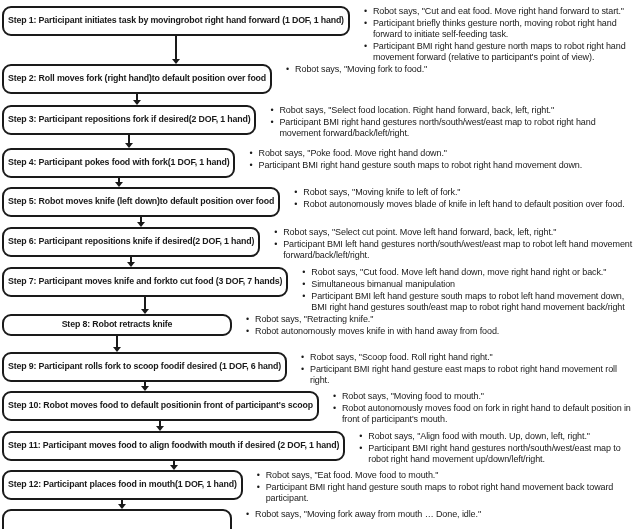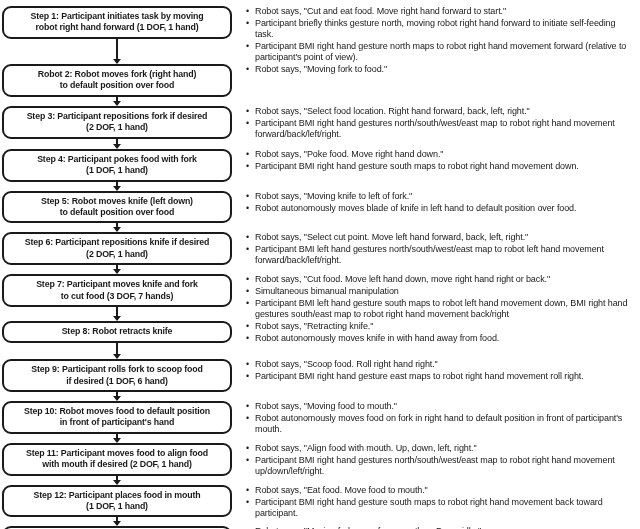--- a/index.html
+++ b/index.html
@@ -26,21 +26,21 @@
     flex-direction: column;
     align-items: stretch;
   }
   .step-box {
     border: 2px solid #1a1a1a;
     border-radius: 9px;
     background: #ffffff;
     padding: 3px 4px;
     min-height: 30px;
     display: flex;
-    flex-direction: column;
+    flex-direction: row;
     justify-content: center;
     align-items: center;
   }
   .step-box.single { min-height: 22px; }
   .box-line {
     font-size: 8.8px;
     font-weight: bold;
     letter-spacing: -0.15px;
     line-height: 1.3;
     white-space: nowrap;
@@ -112,21 +112,21 @@
         <li>Robot says, "Cut and eat food. Move right hand forward to start."</li>
         <li>Participant briefly thinks gesture north, moving robot right hand forward to initiate self-feeding task.</li>
         <li>Participant BMI right hand gesture north maps to robot right hand movement forward (relative to participant's point of view).</li>
       </ul>
     </div>
   </div>
 
   <div class="row" style="min-height:41px">
     <div class="left-col">
       <div class="step-box">
-        <div class="box-line">Robot 2: Robot moves fork (right hand)</div>
+        <div class="box-line">Step 2: Roll moves fork (right hand)</div>
         <div class="box-line">to default position over food</div>
       </div>
       <div class="arrow">
           <div class="shaft"></div>
           <div class="head"></div>
         </div>
     </div>
     <div class="right-col">
       <ul class="bullets">
         <li>Robot says, "Moving fork to food."</li>
@@ -264,21 +264,21 @@
         <li>Robot says, "Scoop food. Roll right hand right."</li>
         <li>Participant BMI right hand gesture east maps to robot right hand movement roll right.</li>
       </ul>
     </div>
   </div>
 
   <div class="row" style="min-height:40px">
     <div class="left-col">
       <div class="step-box">
         <div class="box-line">Step 10: Robot moves food to default position</div>
-        <div class="box-line">in front of participant's hand</div>
+        <div class="box-line">in front of participant's scoop</div>
       </div>
       <div class="arrow">
           <div class="shaft"></div>
           <div class="head"></div>
         </div>
     </div>
     <div class="right-col">
       <ul class="bullets">
         <li>Robot says, "Moving food to mouth."</li>
         <li>Robot autonomously moves food on fork in right hand to default position in front of participant's mouth.</li>

